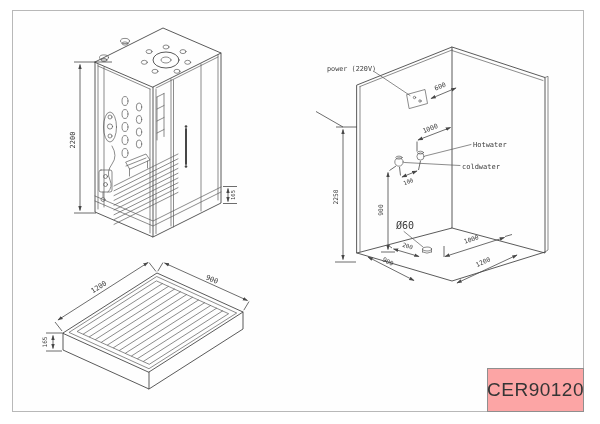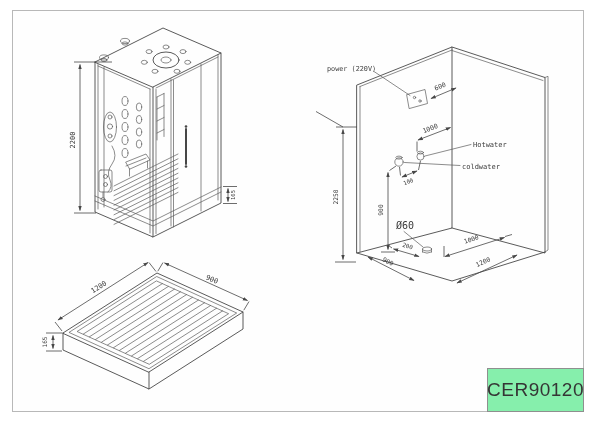--- a/index.html
+++ b/index.html
@@ -6,21 +6,21 @@
   .page{
     position:relative;width:600px;height:424px;background:#ffffff;
     font-family:"Liberation Sans",sans-serif;overflow:hidden;
   }
   .frame{
     position:absolute;left:12px;top:10px;width:572px;height:402px;
     border:1px solid #b8b8b8;box-sizing:border-box;background:#fefefe;
   }
   .title-box{
     position:absolute;left:487px;top:368px;width:97px;height:44px;
-    border:1px solid #8f8f8f;box-sizing:border-box;background:#86efac;
+    border:1px solid #8f8f8f;box-sizing:border-box;background:#fca5a5;
     display:flex;align-items:center;justify-content:center;
     font-family:"Liberation Sans",sans-serif;font-size:19px;color:#353535;
     letter-spacing:0.5px;z-index:3;
   }
   svg.drawing{position:absolute;left:0;top:0;z-index:2;}
   svg.drawing .ln{stroke:#474747;fill:none;stroke-width:0.9;stroke-linejoin:round;stroke-linecap:round;}
   svg.drawing .thin{stroke:#5a5a5a;fill:none;stroke-width:0.7;stroke-linejoin:round;stroke-linecap:round;}
   svg.drawing .dim{stroke:#474747;fill:none;stroke-width:0.8;}
   svg.drawing text{
     stroke:none;fill:#3a3a3a;

